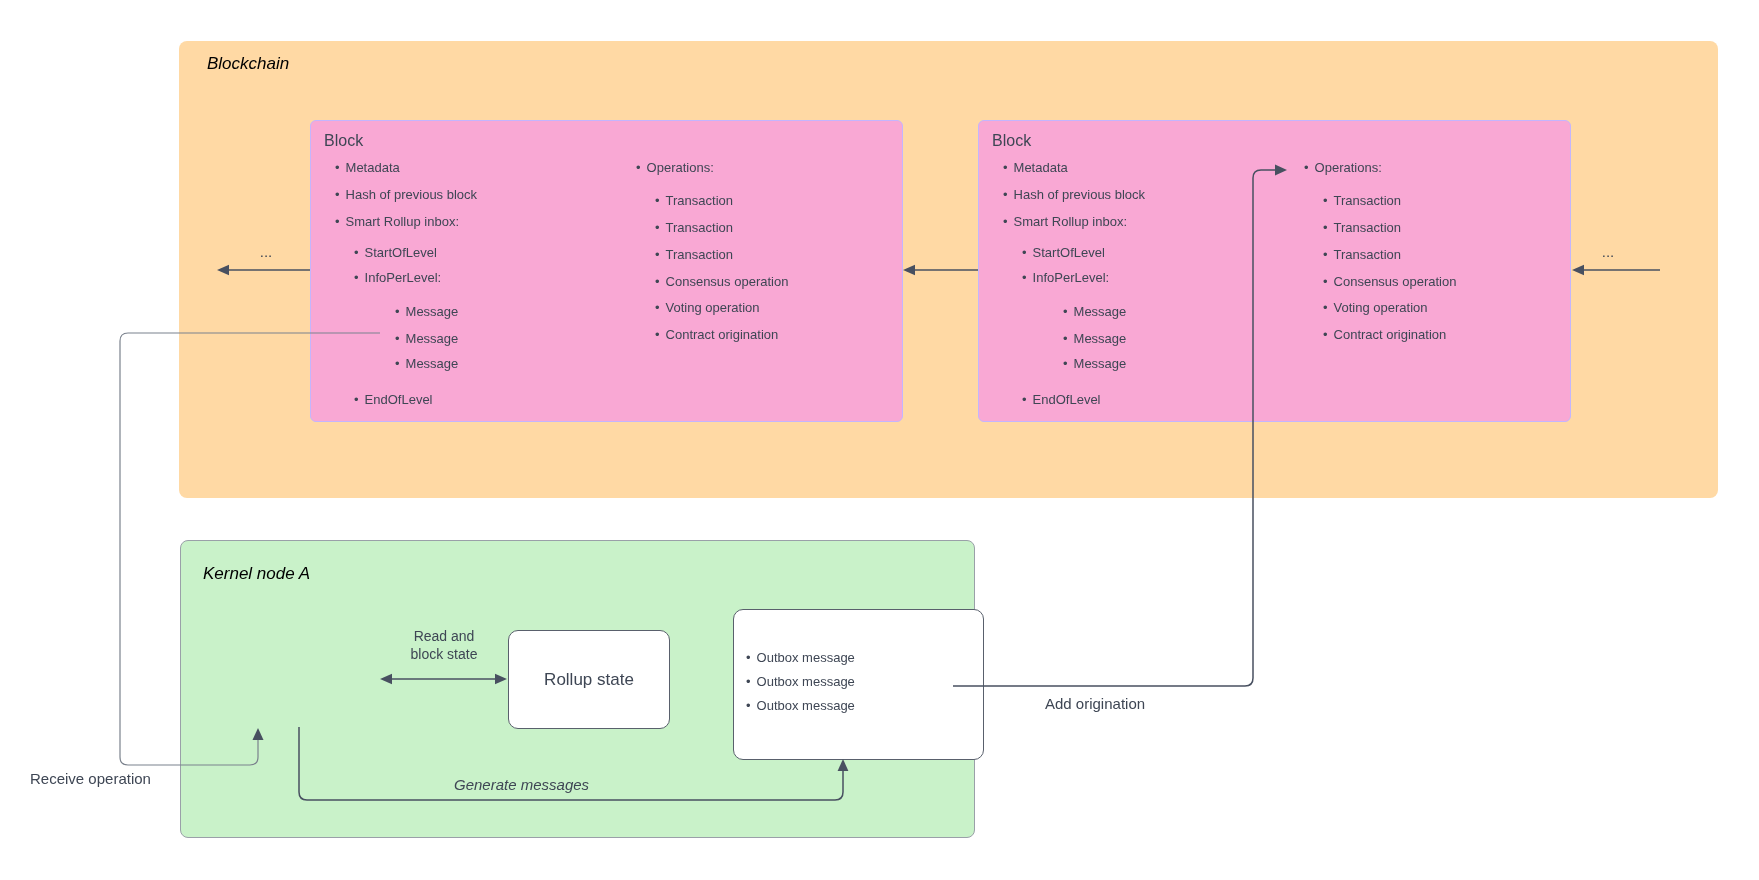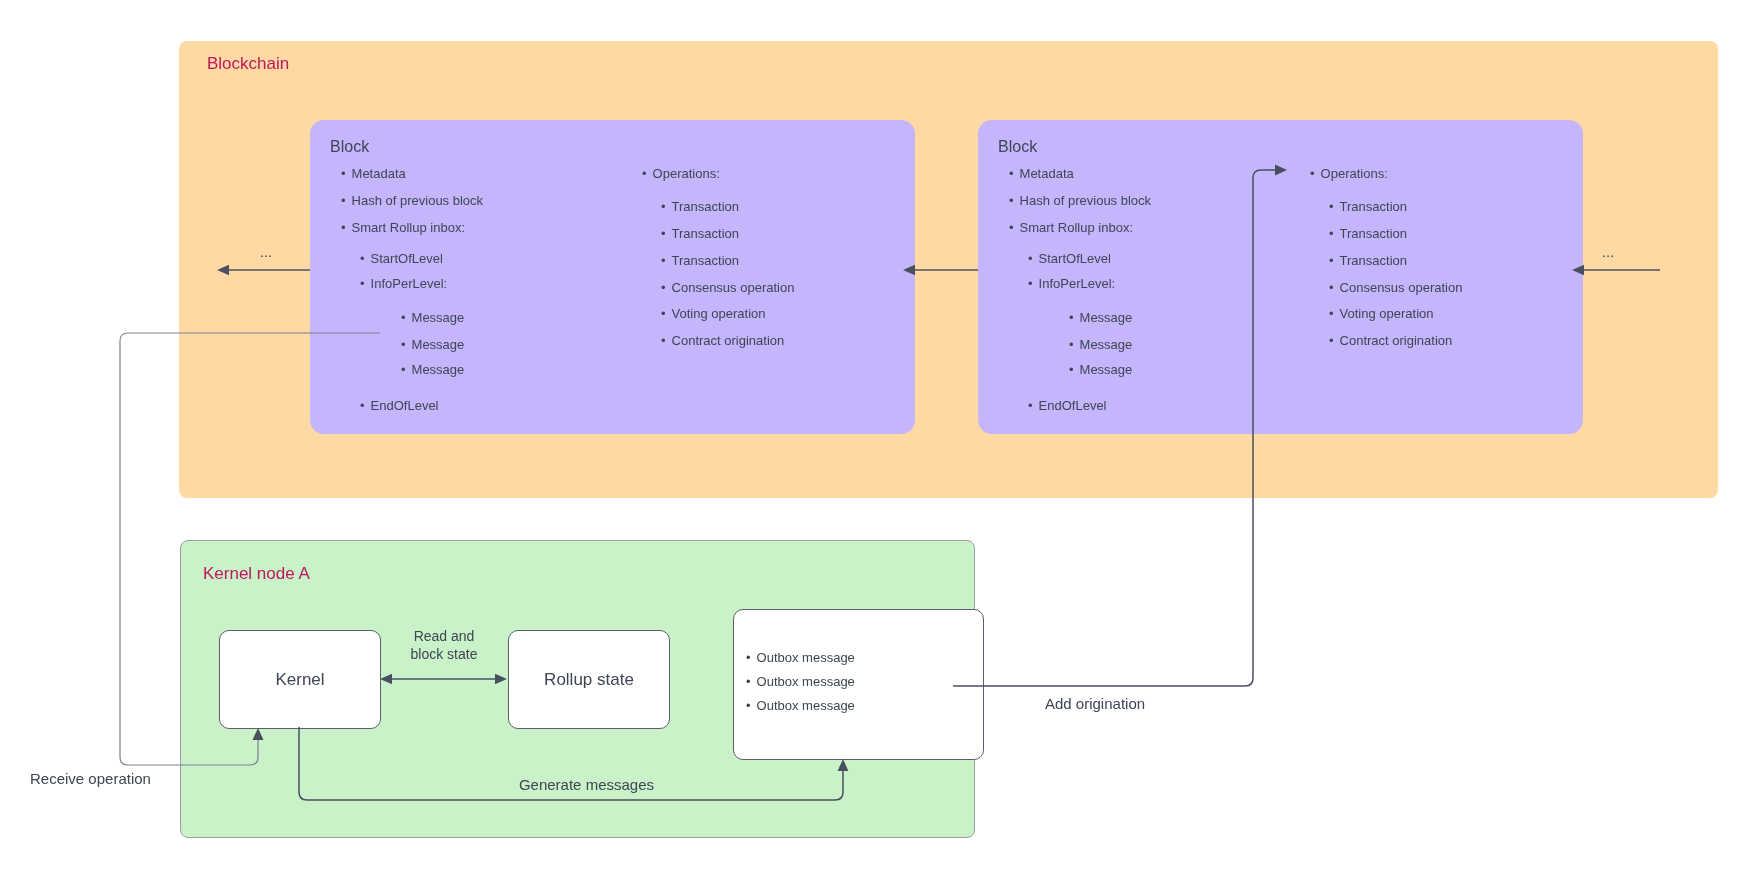--- a/index.html
+++ b/index.html
@@ -6,46 +6,46 @@
   #canvas{
     position:relative;
     width:1759px;height:880px;
     background:#ffffff;
     font-family:"Liberation Sans", sans-serif;
     color:#3e4654;
     overflow:hidden;
   }
   
   .container{position:absolute;border-radius:8px;}
-  .container-label{position:absolute;font-size:17px;color:#be185d;white-space:nowrap;}
+  .container-label{position:absolute;font-size:17px;color:#000000;white-space:nowrap;font-style:italic;}
   #blockchain-container{left:179px;top:41px;width:1539px;height:457px;background:#ffd9a4;}
   #rollup-container{left:180px;top:540px;width:793px;height:296px;background:#c9f2c9;border:1px solid #9aa0a8;}
   
   .block{
     position:absolute;top:120px;width:591px;height:300px;
-    background:#c4b5fd;border:7px solid #c4b5fd;border-radius:14px;
+    background:#f9a8d4;border:1px solid #c4b5fd;border-radius:6px;
   }
   #block-a{left:310px;}
   #block-b{left:978px;}
   .block-title{position:absolute;left:13px;top:7px;font-size:16px;line-height:26px;white-space:nowrap;}
   .bi{position:absolute;font-size:13px;line-height:26px;height:26px;white-space:nowrap;}
   .bi::before{content:"\2022";margin-right:6px;}
   
   .node{
     position:absolute;background:#ffffff;
     border:1.5px solid #59606c;border-radius:10px;
     display:flex;align-items:center;justify-content:center;
     font-size:17px;
   }
   #kernel-box{left:219px;top:630px;width:160px;height:97px;}
   #rollup-state-box{left:508px;top:630px;width:160px;height:97px;}
   #outbox-box{left:733px;top:609px;width:220px;height:149px;background:#ffffff;border:1.5px solid #59606c;border-radius:10px;position:absolute;padding-left:29px;}
   
   .edge-label{position:absolute;font-size:15px;line-height:18px;white-space:nowrap;}
-  .edge-label.center{text-align:right;}
+  .edge-label.center{text-align:left;font-style:italic;}
   #read-update-label{font-size:14px;white-space:pre-line;width:150px;text-align:center;}
   .ellipsis{position:absolute;font-size:15px;width:40px;text-align:center;line-height:18px;}
   
   #connectors{position:absolute;left:0;top:0;width:1759px;height:880px;pointer-events:none;}
 </style>
 </head>
 <body>
 
 <div id="canvas">
 
@@ -88,23 +88,20 @@
     <div class="bi" style="left:344px;top:94px">Transaction</div>
     <div class="bi" style="left:344px;top:121px">Transaction</div>
     <div class="bi" style="left:344px;top:148px">Consensus operation</div>
     <div class="bi" style="left:344px;top:174px">Voting operation</div>
     <div class="bi" style="left:344px;top:201px">Contract origination</div>
   </div>
 
   <div id="rollup-container" class="container"></div>
   <div class="container-label" style="left:203px;top:564px;">Kernel node A</div>
 
-  <div id="kernel-box" class="node">
-    <span>Kernel</span>
-  </div>
   <div id="rollup-state-box" class="node">
     <span>Rollup state</span>
   </div>
   <div id="outbox-box">
     <div class="bi" style="left:12px;top:35px">Outbox message</div>
     <div class="bi" style="left:12px;top:59px">Outbox message</div>
     <div class="bi" style="left:12px;top:83px">Outbox message</div>
   </div>
 
   <svg id="connectors" viewBox="0 0 1759 880" xmlns="http://www.w3.org/2000/svg">

